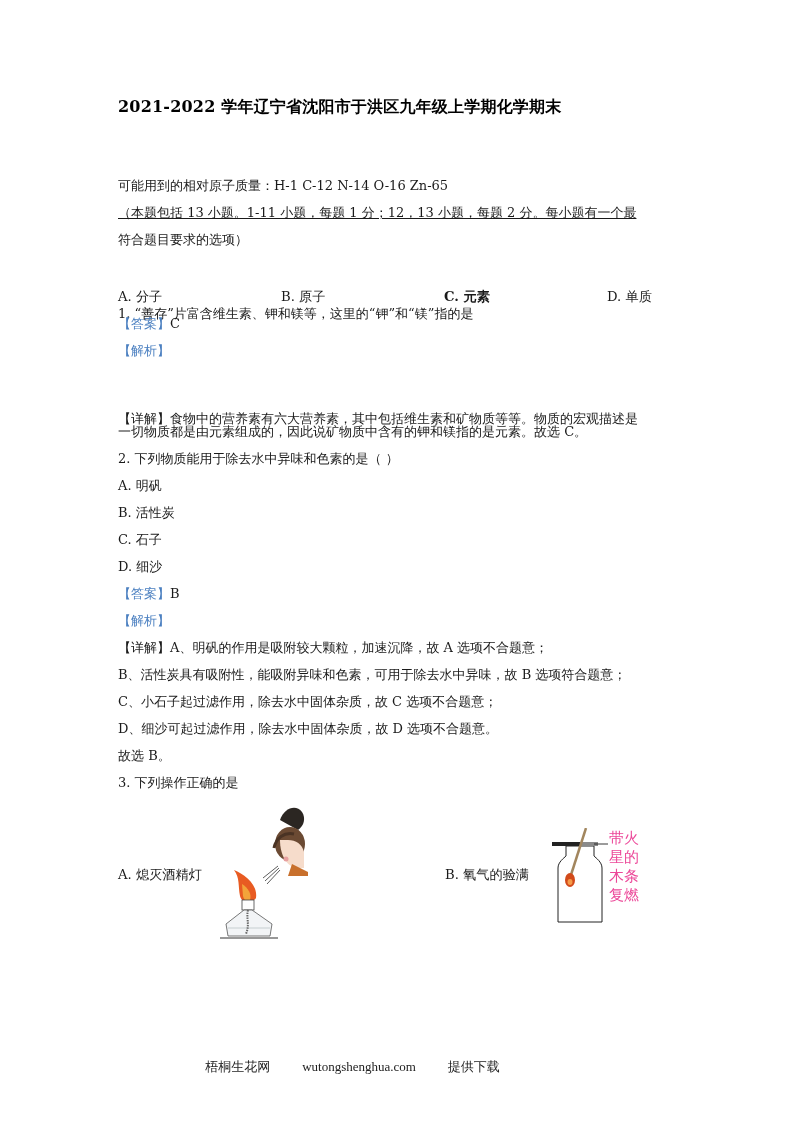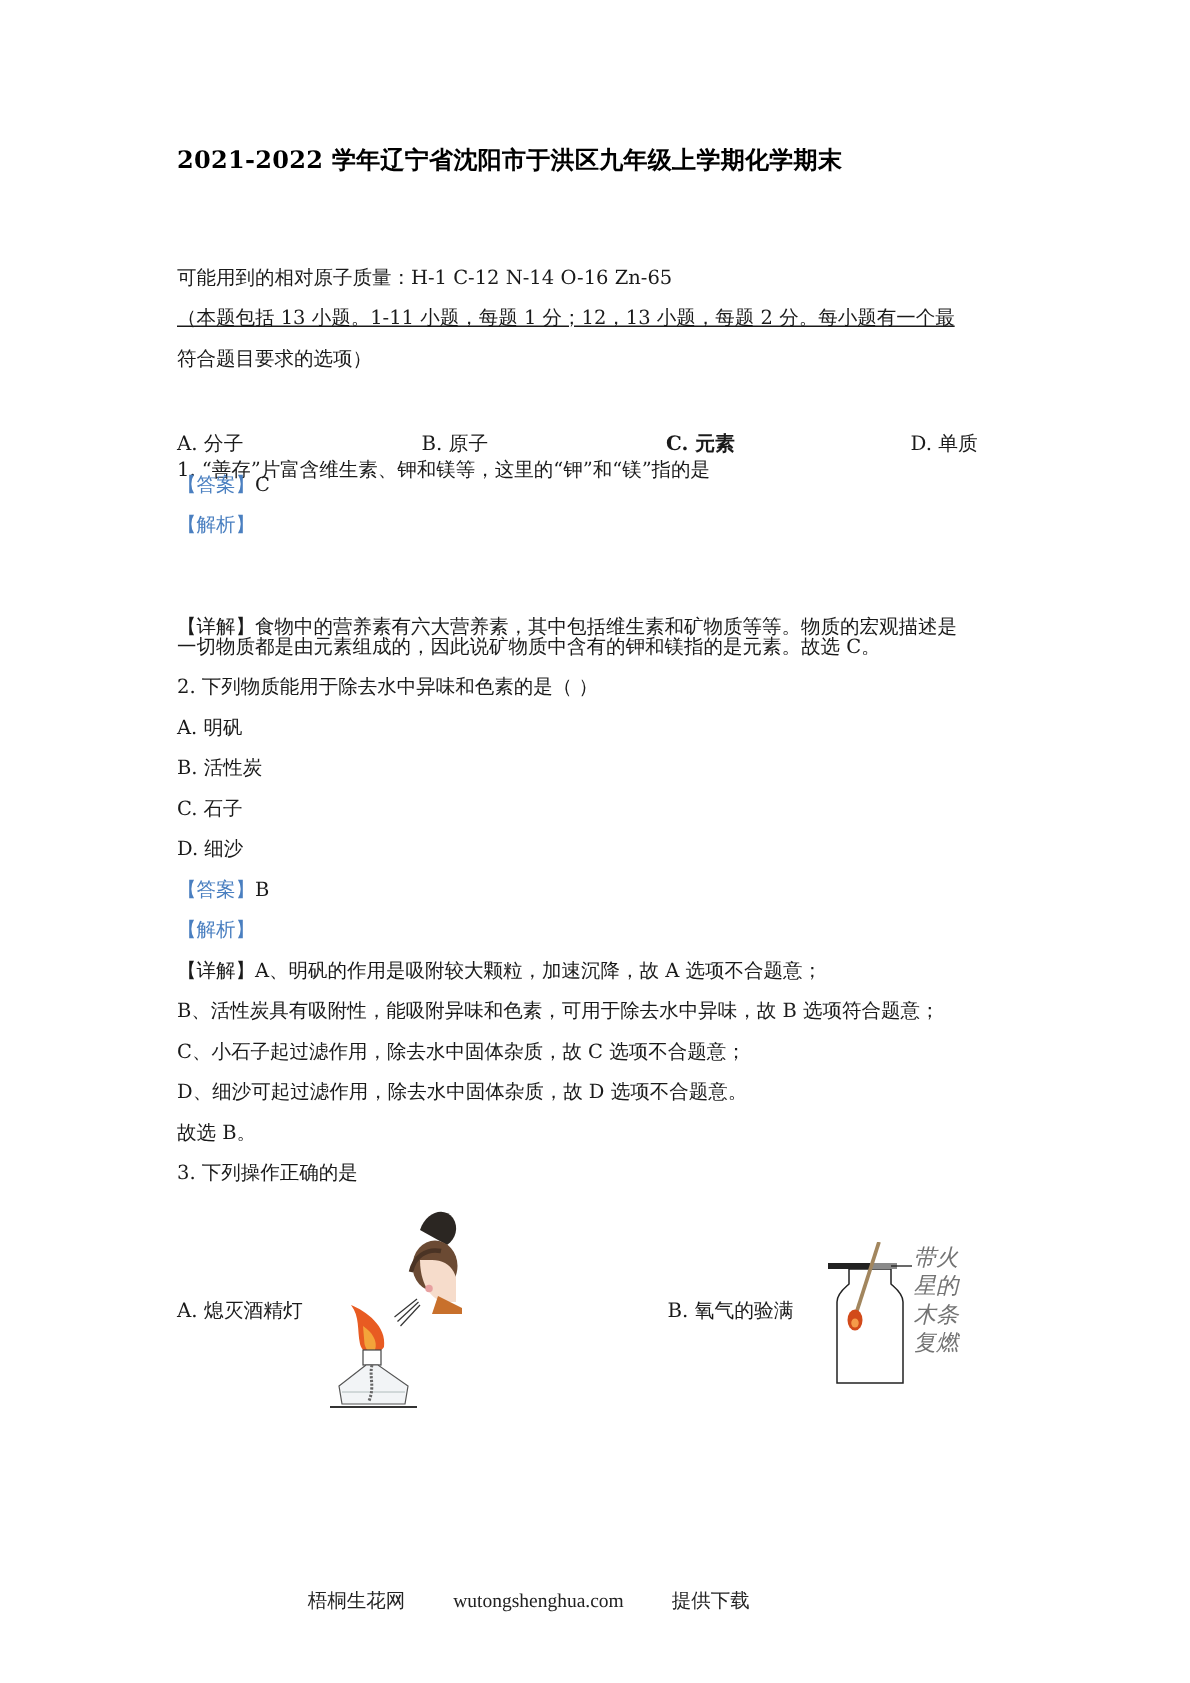--- a/index.html
+++ b/index.html
@@ -21,21 +21,21 @@
     .opt { position: absolute; font-family: "DejaVu Serif", "Liberation Serif", serif; font-size: 13.2px; color: #1a1a1a; white-space: nowrap; line-height: 18px; }
     .footer {
       position: absolute; top: 1058px; left: 0; width: 705px; text-align: center;
       font-family: "Liberation Serif", "DejaVu Serif", serif; font-size: 13px; color: #222;
       word-spacing: 0;
     }
     .footer span { margin: 0 16px; }
     .fig { position: absolute; }
     .fig-label {
       position: absolute; font-family: "DejaVu Sans", "Liberation Sans", sans-serif;
-      font-size: 15px; line-height: 19px; color: #737373; font-style: italic;
+      font-size: 15px; line-height: 19px; color: #ec4899;
     }
   </style>
 </head>
 <body>
 
 <div class="page">
 
   <div class="title" style="top:97px;">2021-2022 学年辽宁省沈阳市于洪区九年级上学期化学期末</div>
 
   <div class="line" style="top:177px;">可能用到的相对原子质量：H-1   C-12   N-14   O-16   Zn-65</div>

